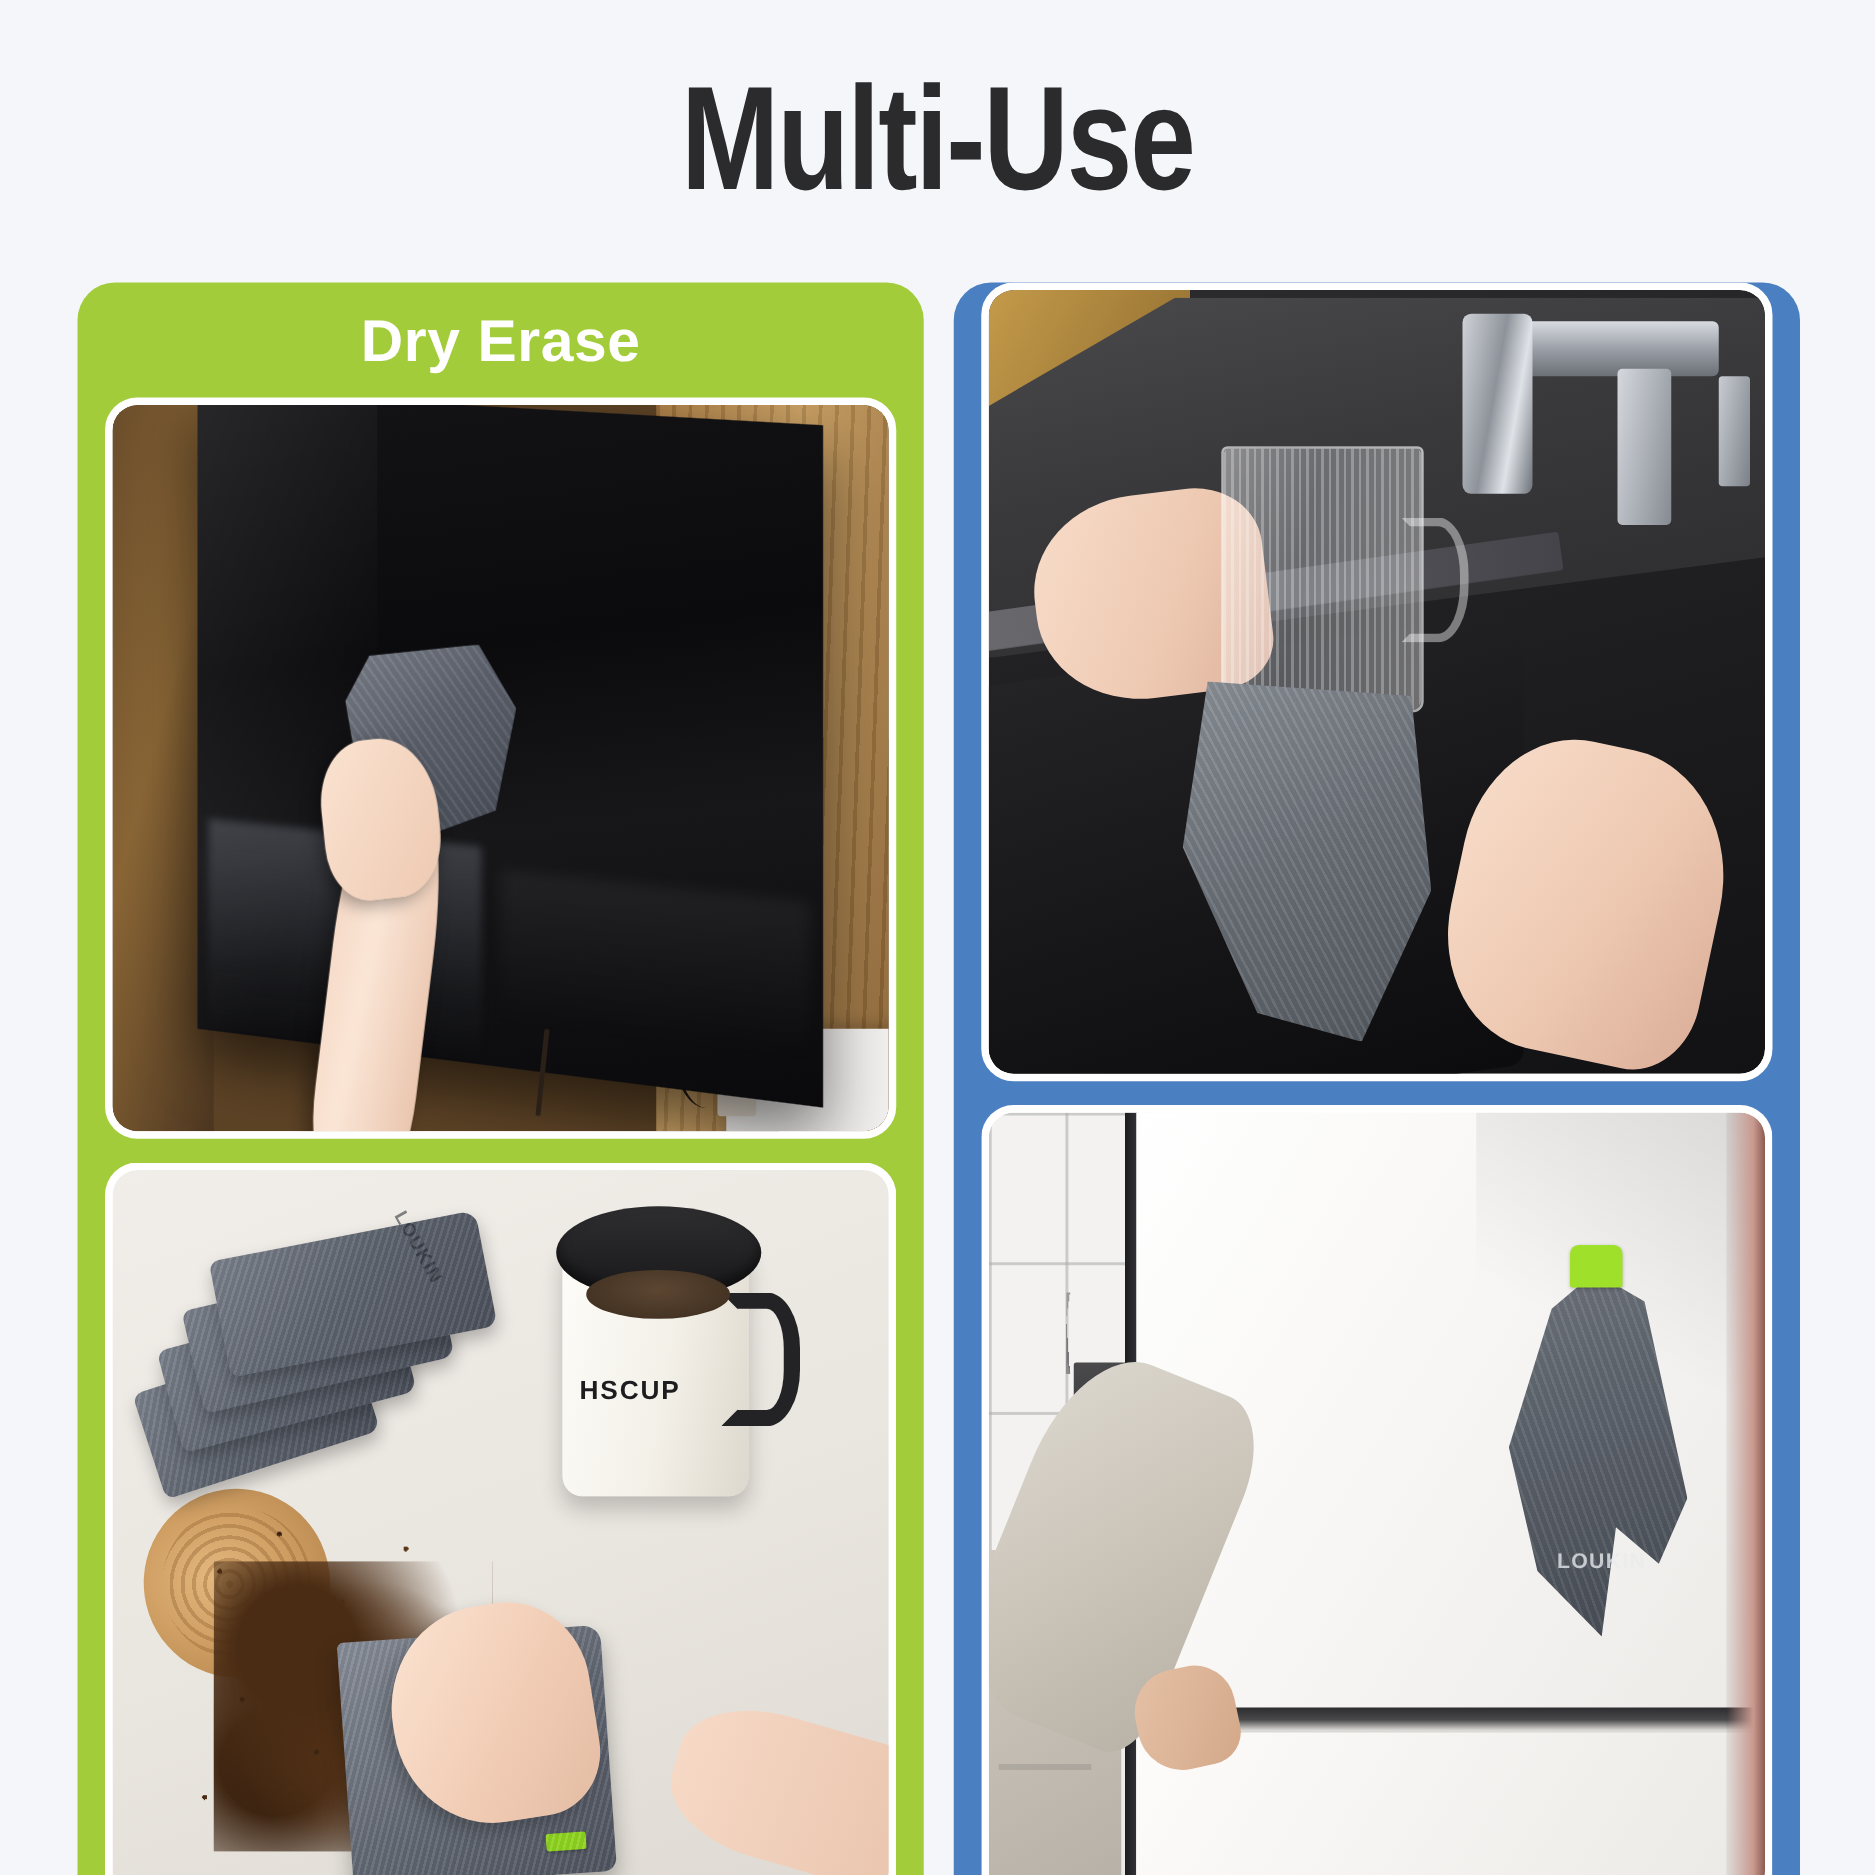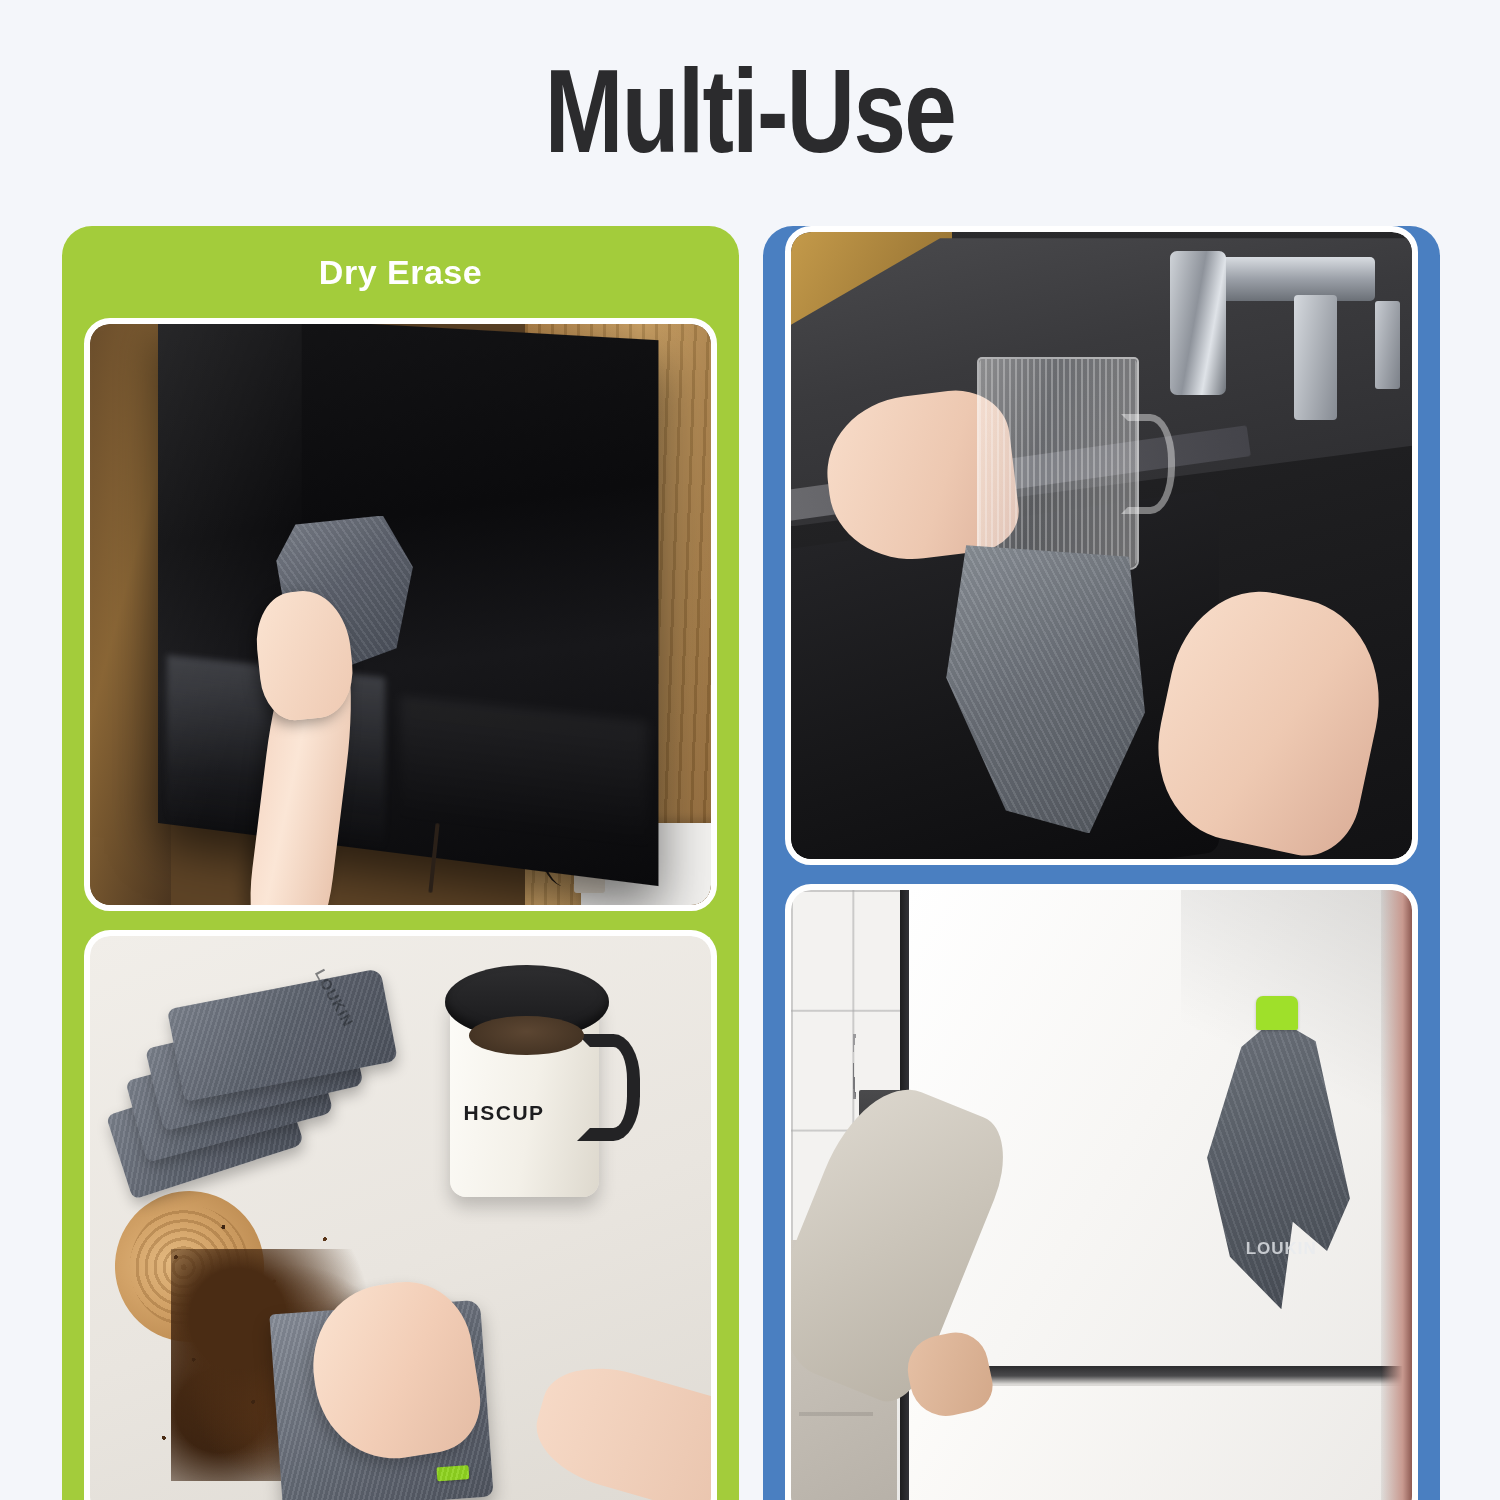--- a/index.html
+++ b/index.html
@@ -55,21 +55,21 @@
 
   .panel--dry { background: #a3cc3b; }
   .panel--wet { background: #4a7fc1; }
 
   .panel-heading {
     height: 92px;
     display: flex;
     align-items: center;
     justify-content: center;
     color: #ffffff;
-    font-size: 34px;
+    font-size: 47px;
     font-weight: 700;
     letter-spacing: 0.5px;
     flex: 0 0 auto;
   }
 
   .panel-photos {
     flex: 1 1 auto;
     display: flex;
     flex-direction: column;
     gap: 19px;

